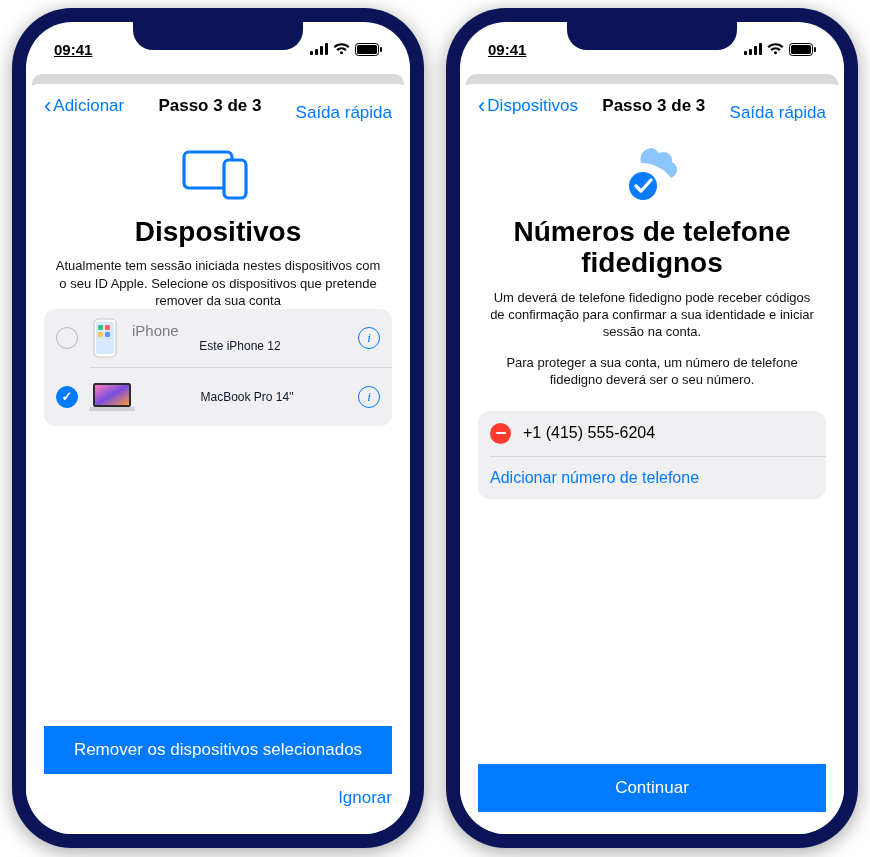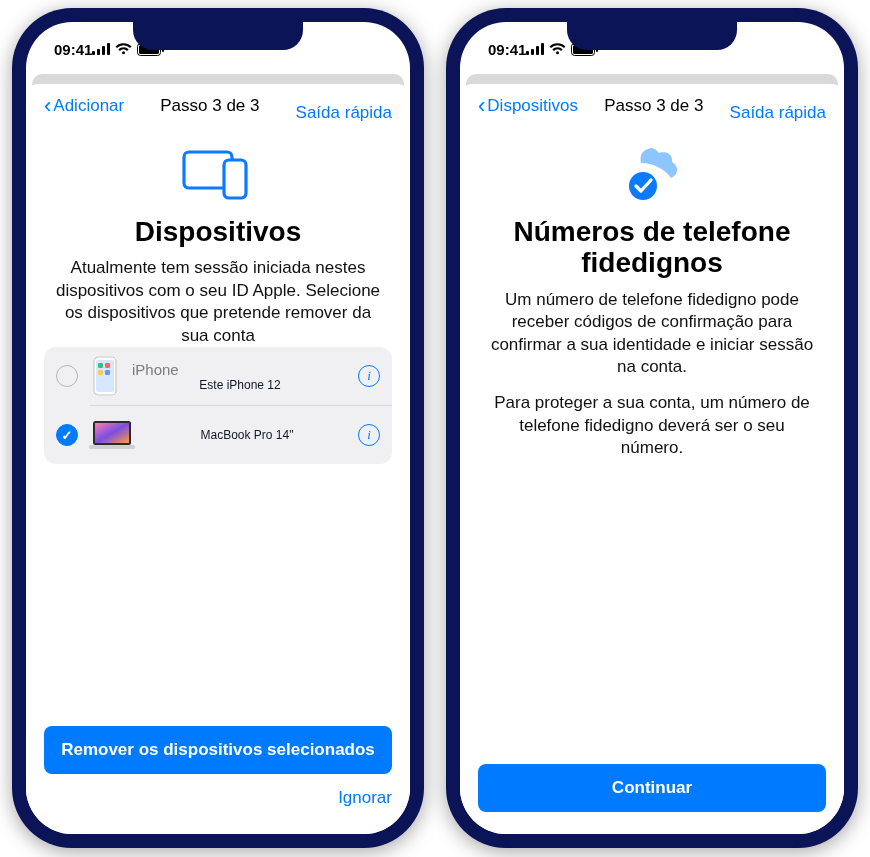--- a/index.html
+++ b/index.html
@@ -38,25 +38,26 @@
     width: 170px; height: 28px;
     background: #0a1456;
     border-bottom-left-radius: 20px;
     border-bottom-right-radius: 20px;
     z-index: 10;
   }
   
   .statusbar {
     height: 44px;
     display: flex;
-    justify-content: flex-start;
+    justify-content: space-between;
     align-items: center;
     padding: 10px 28px 0 28px;
     font-size: 15px;
     font-weight: 600;
+    text-decoration: underline;
   }
   .status-right { display: flex; align-items: center; gap: 5px; }
   .cell svg, .wifi svg, .batt svg { display:block; }
   
   .sheet-shadow {
     position: absolute;
     top: 52px; left: 6px; right: 6px;
     height: 30px;
     background: #d9d9dc;
     border-top-left-radius: 10px;
@@ -82,34 +83,34 @@
   .nav-back {
     color: #007aff;
     display: flex;
     align-items: center;
     gap: 2px;
     max-width: 120px;
     white-space: nowrap;
     overflow: hidden;
   }
   .nav-back .chev { font-size: 22px; line-height: 1; }
-  .nav-title { font-weight: 400; }
+  .nav-title { font-weight: 700; }
   .nav-exit { color: #007aff; text-align: right; margin-top: 13px; }
   
   .hero-icon { display:flex; justify-content:center; margin-top: 18px; margin-bottom: 10px; height: 60px; }
   .page-title {
     font-size: 28px;
     font-weight: 700;
     text-align: center;
     line-height: 1.12;
     margin-bottom: 10px;
     padding: 0 8px;
   }
   .page-subtitle, .page-note {
-    font-size: 17px;
+    font-size: 13px;
     text-align: center;
     color: #111;
     padding: 0 10px;
     line-height: 1.32;
   }
   .page-note { margin-top: 14px; }
   
   .card {
     background: #f0f0f3;
     border-radius: 12px;
@@ -183,24 +184,24 @@
     border-radius:1px;
   }
   .add-link { color:#007aff; font-size:16px; }
   .card .divider2 { height:1px; background: rgba(0,0,0,.10); margin-left: 12px; }
   
   .spacer { flex: 1; }
   .primary-btn {
     background: #007aff;
     color: #fff;
     font-size: 17px;
-    font-weight: 700;
+    font-weight: 400;
     text-align: center;
     padding: 14px 8px;
-    border-radius: 8px;
+    border-radius: 0;
   }
   .secondary-link {
     color: #007aff;
     font-size: 17px;
     text-align: right;
     padding: 14px 0 4px 0;
   }
 </style>
 </head>
 <body>
@@ -353,22 +354,32 @@
 
       <div class="hero-icon">
         <svg width="62" height="58" viewBox="0 0 62 58">
           <path d="M30 2c4 0 8 5 8 5s6-2 10 1c4 3 3 8 3 8s6 3 5 9c-1 5-6 7-6 7-6-9-18-15-30-15 0 0-2-7 2-11 3-3 8-4 8-4z" fill="#8dc5ff"></path>
           <circle cx="22" cy="40" r="14" fill="#0a7aff"></circle>
           <path d="M15 40l5 5 10-11" stroke="#fff" stroke-width="3.3" fill="none" stroke-linecap="round" stroke-linejoin="round"></path>
         </svg>
       </div>
 
       <div class="page-title">Números de telefone fidedignos</div>
-      <div class="page-subtitle">Um número de telefone fidedigno pode receber códigos de confirmação para confirmar a sua identidade e iniciar sessão na conta.</div>
+      <div class="page-subtitle">Um deverá de telefone fidedigno pode receber códigos de confirmação para confirmar a sua identidade e iniciar sessão na conta.</div>
       <div class="page-note">Para proteger a sua conta, um número de telefone fidedigno deverá ser o seu número.</div>
 
+      <div class="card" style="margin-top:22px;">
+        <div class="num-row">
+          <div class="minus"></div>
+          <span>+1 (415) 555-6204</span>
+        </div>
+        <div class="divider2"></div>
+        <div class="num-row">
+          <span class="add-link">Adicionar número de telefone</span>
+        </div>
+      </div>
 
       <div class="spacer"></div>
 
       <div class="primary-btn">Continuar</div>
     </div>
   </div>
 </div>
 
 </body></html>

